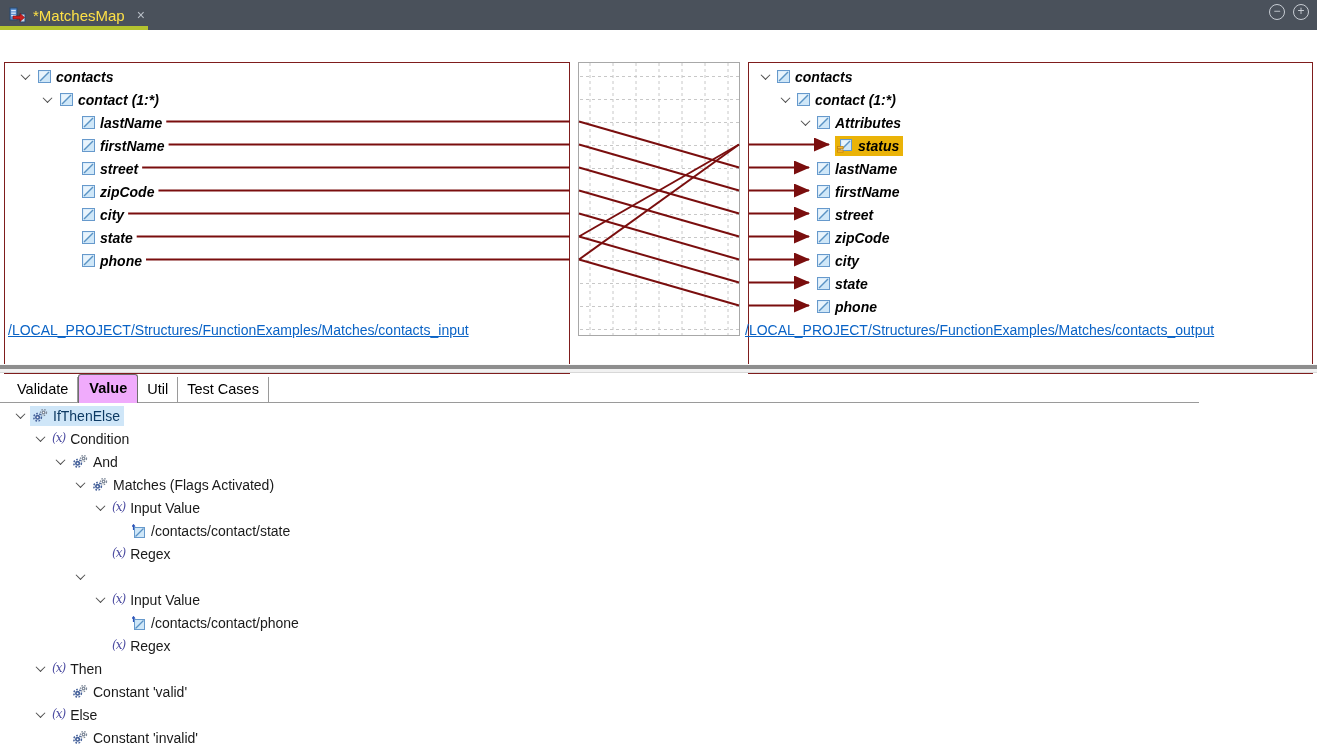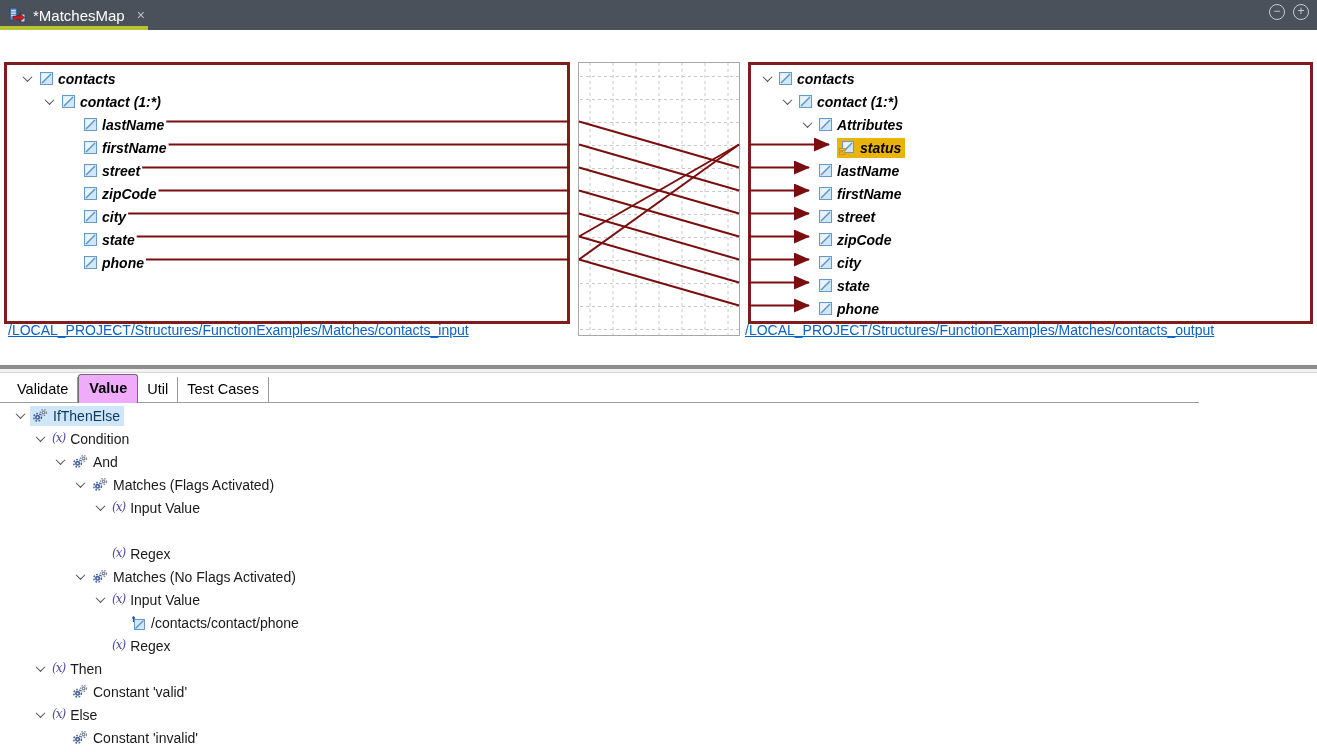--- a/index.html
+++ b/index.html
@@ -4,33 +4,33 @@
 <style>
   * { margin:0; padding:0; box-sizing:border-box; }
   html,body { width:1317px; height:752px; overflow:hidden; background:#fff;
               font-family:"Liberation Sans", sans-serif; }
 
   
   .titlebar { position:absolute; left:0; top:0; width:1317px; height:30px;
               background:#4a515b; }
   .doc-tab { position:absolute; left:0; top:0; height:30px; width:148px;
              display:flex; align-items:center; padding-left:9px; cursor:default; }
-  .doc-tab .tab-label { color:#ffffff; font-size:15px; margin-left:7px; }
+  .doc-tab .tab-label { color:#fde047; font-size:15px; margin-left:7px; }
   .doc-tab .tab-close { color:#b9bfc7; font-size:14px; margin-left:12px; }
   .tab-underline { position:absolute; left:0; top:26px; width:148px; height:5px;
                    background:#b4c32f; }
   .win-controls { position:absolute; right:8px; top:4px; display:flex; gap:8px; }
   .circ-btn { width:16px; height:16px; border:1.4px solid #c7ccd3; border-radius:50%;
               color:#c7ccd3; font-size:12px; line-height:13px; text-align:center; }
 
   
   .top-section { position:absolute; left:0; top:30px; width:1317px; height:334px; background:#fff; }
   .panel-header { position:absolute; top:9px; font-size:14.5px; color:#000;margin-top:42px; }
   .hdr-link, .footer-link { color:#0a63c6; text-decoration:underline; cursor:pointer; }
-  .tree-panel { position:absolute; top:32px; height:262px; border:3px solid #7f1d1d; background:#fff; }
+  .tree-panel { position:absolute; top:32px; height:312px; border:1px solid #7f1d1d; background:#fff; }
   .grid-panel { position:absolute; top:32px; height:274px; border:1px solid #a8a8a8; background:#fff; }
   .trow { position:absolute; left:0; right:0; height:23px; display:flex; align-items:center; }
   .chevslot { display:inline-flex; justify-content:center; align-items:center; flex:none; }
   .chev { width:7px; height:7px; border-right:1.6px solid #4d4d4d; border-bottom:1.6px solid #4d4d4d;
           transform:rotate(45deg) translate(-1px,-1px); }
   .rowinner { display:inline-flex; align-items:center; padding:2px 4px 2px 2px; }
   .rowinner.sel-gray { background:#eab308;justify-content:center; }
   .rowinner.sel-blue { background:#cfe6f8; }
   .icon { display:inline-flex; flex:none; }
   .maplbl { font-style:italic; font-weight:bold; font-size:14px; color:#000; margin-left:5px; white-space:pre; }
@@ -499,128 +499,129 @@
       <span class="chevslot" style="width: 20px;">
         <span class="chev"></span>
       </span>
       <span class="rowinner">
         <span class="icon">
           <span class="fx-ic">(x)</span>
         </span>
         <span class="fnlbl">Input Value</span>
       </span>
     </div>
+    <div class="trow" style="top: 115px; padding-left: 110px;">
+      <span class="chevslot" style="width: 20px;"></span>
+      <span class="rowinner">
+        <span class="icon">
+          <svg width="14" height="14" viewBox="0 0 14 14">
+            <rect x="2.5" y="3.5" width="10" height="10" fill="#cfe7f8" stroke="#6699cc"></rect>
+            <line x1="11.5" y1="4.5" x2="3.5" y2="12.5" stroke="#5b93c4" stroke-width="1.3"></line>
+            <line x1="1.5" y1="6" x2="1.5" y2="1.2" stroke="#2d55b8" stroke-width="1.2"></line>
+            <path d="M0,2.6 L1.5,0.8 L3,2.6" fill="none" stroke="#2d55b8" stroke-width="1.2"></path>
+          </svg>
+        </span>
+        <span class="fnlbl">/contacts/contact/state</span>
+      </span>
+    </div>
     <div class="trow" style="top: 138px; padding-left: 90px;">
       <span class="chevslot" style="width: 20px;"></span>
       <span class="rowinner">
         <span class="icon">
           <span class="fx-ic">(x)</span>
         </span>
         <span class="fnlbl">Regex</span>
       </span>
     </div>
     <div class="trow" style="top: 161px; padding-left: 70px;">
       <span class="chevslot" style="width: 20px;">
         <span class="chev"></span>
       </span>
+    </div>
+    <div class="trow" style="top: 184px; padding-left: 90px;">
+      <span class="chevslot" style="width: 20px;">
+        <span class="chev"></span>
+      </span>
+      <span class="rowinner">
+        <span class="icon">
+          <span class="fx-ic">(x)</span>
+        </span>
+        <span class="fnlbl">Input Value</span>
+      </span>
+    </div>
+    <div class="trow" style="top: 207px; padding-left: 110px;">
+      <span class="chevslot" style="width: 20px;"></span>
+      <span class="rowinner">
+        <span class="icon">
+          <svg width="14" height="14" viewBox="0 0 14 14">
+            <rect x="2.5" y="3.5" width="10" height="10" fill="#cfe7f8" stroke="#6699cc"></rect>
+            <line x1="11.5" y1="4.5" x2="3.5" y2="12.5" stroke="#5b93c4" stroke-width="1.3"></line>
+            <line x1="1.5" y1="6" x2="1.5" y2="1.2" stroke="#2d55b8" stroke-width="1.2"></line>
+            <path d="M0,2.6 L1.5,0.8 L3,2.6" fill="none" stroke="#2d55b8" stroke-width="1.2"></path>
+          </svg>
+        </span>
+        <span class="fnlbl">/contacts/contact/phone</span>
+      </span>
+    </div>
+    <div class="trow" style="top: 230px; padding-left: 90px;">
+      <span class="chevslot" style="width: 20px;"></span>
+      <span class="rowinner">
+        <span class="icon">
+          <span class="fx-ic">(x)</span>
+        </span>
+        <span class="fnlbl">Regex</span>
+      </span>
+    </div>
+    <div class="trow" style="top: 253px; padding-left: 30px;">
+      <span class="chevslot" style="width: 20px;">
+        <span class="chev"></span>
+      </span>
+      <span class="rowinner">
+        <span class="icon">
+          <span class="fx-ic">(x)</span>
+        </span>
+        <span class="fnlbl">Then</span>
+      </span>
+    </div>
+    <div class="trow" style="top: 276px; padding-left: 50px;">
+      <span class="chevslot" style="width: 20px;"></span>
       <span class="rowinner">
         <span class="icon">
           <svg width="16" height="15" viewBox="0 0 16 15">
             <circle cx="11.5" cy="4.5" r="3" fill="none" stroke="#7f8a9a" stroke-width="1.3" stroke-dasharray="1.5 1.4"></circle>
             <circle cx="11.5" cy="4.5" r="1.9" fill="#7f8a9a"></circle>
             <circle cx="11.5" cy="4.5" r="0.7" fill="#fff"></circle>
             <circle cx="5.6" cy="9.3" r="3.8" fill="none" stroke="#46629b" stroke-width="1.5" stroke-dasharray="1.7 1.5"></circle>
             <circle cx="5.6" cy="9.3" r="2.5" fill="#46629b"></circle>
             <circle cx="5.6" cy="9.3" r="0.9" fill="#fff"></circle>
           </svg>
         </span>
-        <span class="fnlbl">Matches (No Flags Activated)</span>
-      </span>
-    </div>
-    <div class="trow" style="top: 184px; padding-left: 90px;">
+        <span class="fnlbl">Constant 'valid'</span>
+      </span>
+    </div>
+    <div class="trow" style="top: 299px; padding-left: 30px;">
       <span class="chevslot" style="width: 20px;">
         <span class="chev"></span>
       </span>
       <span class="rowinner">
         <span class="icon">
           <span class="fx-ic">(x)</span>
         </span>
-        <span class="fnlbl">Input Value</span>
-      </span>
-    </div>
-    <div class="trow" style="top: 207px; padding-left: 110px;">
-      <span class="chevslot" style="width: 20px;"></span>
-      <span class="rowinner">
-        <span class="icon">
-          <svg width="14" height="14" viewBox="0 0 14 14">
-            <rect x="2.5" y="3.5" width="10" height="10" fill="#cfe7f8" stroke="#6699cc"></rect>
-            <line x1="11.5" y1="4.5" x2="3.5" y2="12.5" stroke="#5b93c4" stroke-width="1.3"></line>
-            <line x1="1.5" y1="6" x2="1.5" y2="1.2" stroke="#2d55b8" stroke-width="1.2"></line>
-            <path d="M0,2.6 L1.5,0.8 L3,2.6" fill="none" stroke="#2d55b8" stroke-width="1.2"></path>
-          </svg>
-        </span>
-        <span class="fnlbl">/contacts/contact/phone</span>
-      </span>
-    </div>
-    <div class="trow" style="top: 230px; padding-left: 90px;">
-      <span class="chevslot" style="width: 20px;"></span>
-      <span class="rowinner">
-        <span class="icon">
-          <span class="fx-ic">(x)</span>
-        </span>
-        <span class="fnlbl">Regex</span>
-      </span>
-    </div>
-    <div class="trow" style="top: 253px; padding-left: 30px;">
-      <span class="chevslot" style="width: 20px;">
-        <span class="chev"></span>
-      </span>
-      <span class="rowinner">
-        <span class="icon">
-          <span class="fx-ic">(x)</span>
-        </span>
-        <span class="fnlbl">Then</span>
-      </span>
-    </div>
-    <div class="trow" style="top: 276px; padding-left: 50px;">
+        <span class="fnlbl">Else</span>
+      </span>
+    </div>
+    <div class="trow" style="top: 322px; padding-left: 50px;">
       <span class="chevslot" style="width: 20px;"></span>
       <span class="rowinner">
         <span class="icon">
           <svg width="16" height="15" viewBox="0 0 16 15">
             <circle cx="11.5" cy="4.5" r="3" fill="none" stroke="#7f8a9a" stroke-width="1.3" stroke-dasharray="1.5 1.4"></circle>
             <circle cx="11.5" cy="4.5" r="1.9" fill="#7f8a9a"></circle>
             <circle cx="11.5" cy="4.5" r="0.7" fill="#fff"></circle>
             <circle cx="5.6" cy="9.3" r="3.8" fill="none" stroke="#46629b" stroke-width="1.5" stroke-dasharray="1.7 1.5"></circle>
             <circle cx="5.6" cy="9.3" r="2.5" fill="#46629b"></circle>
             <circle cx="5.6" cy="9.3" r="0.9" fill="#fff"></circle>
           </svg>
         </span>
-        <span class="fnlbl">Constant 'valid'</span>
-      </span>
-    </div>
-    <div class="trow" style="top: 299px; padding-left: 30px;">
-      <span class="chevslot" style="width: 20px;">
-        <span class="chev"></span>
-      </span>
-      <span class="rowinner">
-        <span class="icon">
-          <span class="fx-ic">(x)</span>
-        </span>
-        <span class="fnlbl">Else</span>
-      </span>
-    </div>
-    <div class="trow" style="top: 322px; padding-left: 50px;">
-      <span class="chevslot" style="width: 20px;"></span>
-      <span class="rowinner">
-        <span class="icon">
-          <svg width="16" height="15" viewBox="0 0 16 15">
-            <circle cx="11.5" cy="4.5" r="3" fill="none" stroke="#7f8a9a" stroke-width="1.3" stroke-dasharray="1.5 1.4"></circle>
-            <circle cx="11.5" cy="4.5" r="1.9" fill="#7f8a9a"></circle>
-            <circle cx="11.5" cy="4.5" r="0.7" fill="#fff"></circle>
-            <circle cx="5.6" cy="9.3" r="3.8" fill="none" stroke="#46629b" stroke-width="1.5" stroke-dasharray="1.7 1.5"></circle>
-            <circle cx="5.6" cy="9.3" r="2.5" fill="#46629b"></circle>
-            <circle cx="5.6" cy="9.3" r="0.9" fill="#fff"></circle>
-          </svg>
-        </span>
         <span class="fnlbl">Constant 'invalid'</span>
       </span>
     </div>
   </div>
 
 </body></html>

